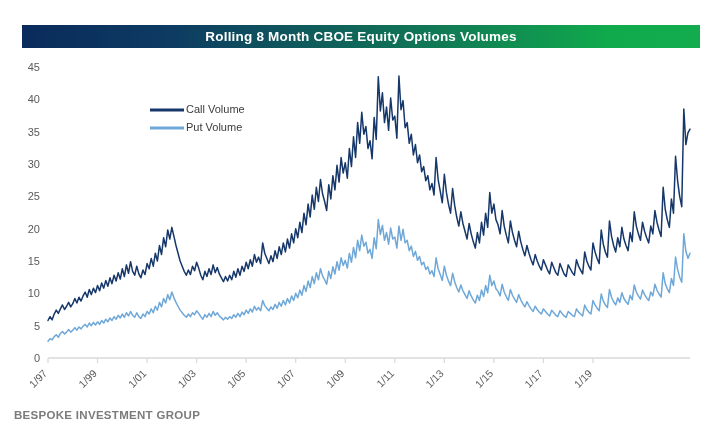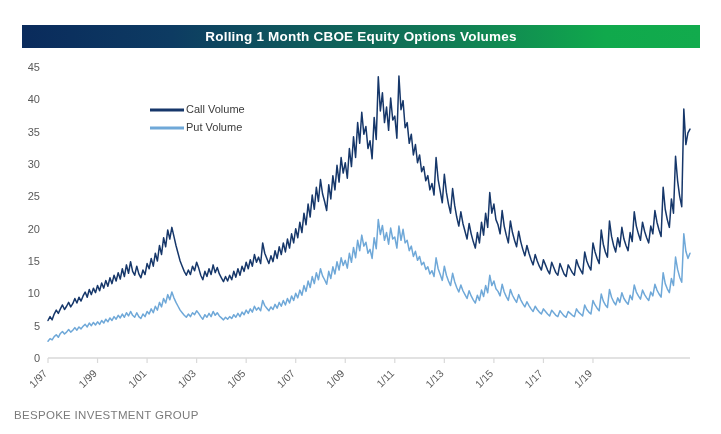--- a/index.html
+++ b/index.html
@@ -35,30 +35,30 @@
     font-size:10.5px;fill:#5a5a5a;font-family:"Liberation Sans", sans-serif;
   }
   .legend-text{
     font-size:11px;fill:#3b3b3b;font-family:"Liberation Sans", sans-serif;
     dominant-baseline:middle;
   }
 
   
   .footer{
     position:absolute;left:14px;top:409px;
-    font-size:11.5px;font-weight:normal;color:#7b7b7b;letter-spacing:.3px;
+    font-size:11.5px;font-weight:bold;color:#7b7b7b;letter-spacing:.3px;
   }
 </style>
 </head>
 <body>
 
 <div id="stage">
 
   <div class="title-bar">
-    <span class="title-text">Rolling 1 Month CBOE Equity Options Volumes</span>
+    <span class="title-text">Rolling 8 Month CBOE Equity Options Volumes</span>
   </div>
 
   <div class="chart-wrap">
     <svg id="chart-svg" width="721" height="350" viewBox="0 0 721 350">
       <g id="y-ticks">
           <text x="40" y="314" class="ylabel">0</text>
           <text x="40" y="281.6666666666667" class="ylabel">5</text>
           <text x="40" y="249.33333333333334" class="ylabel">10</text>
           <text x="40" y="217" class="ylabel">15</text>
           <text x="40" y="184.66666666666669" class="ylabel">20</text>

